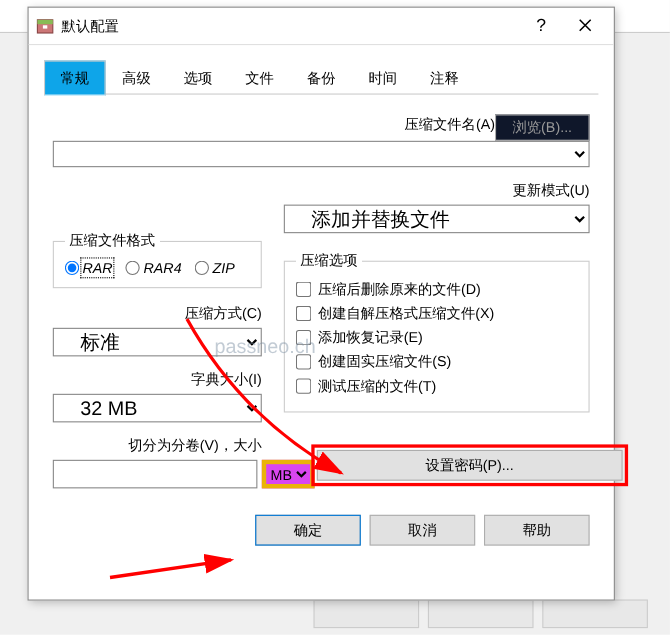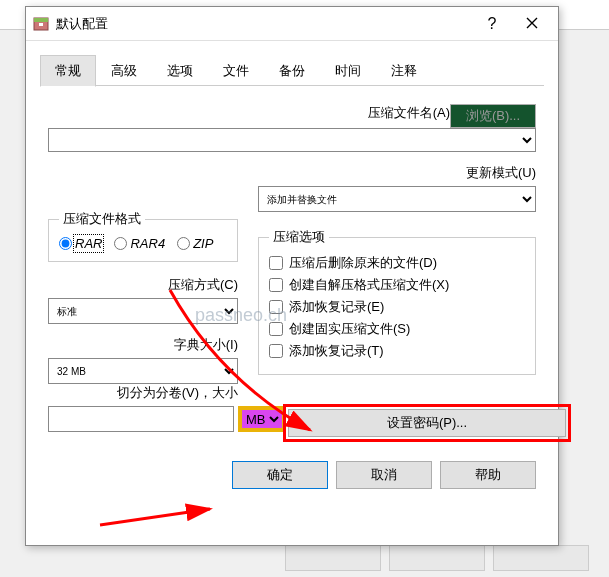--- a/index.html
+++ b/index.html
@@ -29,43 +29,43 @@
   }
   .tabs::after {
     content: ""; position: absolute; left: 14px; right: 14px; bottom: 0;
     height: 1px; background: #ccc;
   }
   .tab {
     font-size: 13px; padding: 6px 14px; border: 1px solid transparent;
     border-bottom: none; cursor: pointer; position: relative; z-index: 1;
   }
   .tab.active {
-    border-color: #ccc; background: #e5e5e5; border-bottom: 1px solid #fff;
+    border-color: #ccc; background: #0ea5e9; border-bottom: 1px solid #fff;
     margin-bottom: -1px;
   }
   
   .panel { padding: 18px 22px 10px 22px; }
   .lbl { font-size: 13px; margin-bottom: 4px; display: block; text-align: right; }
   
   .wide-input {
     width: 100%; height: 24px; border: 1px solid #888; font-size: 13px;
     padding: 2px 4px; background: #fff;
   }
   .btn-browse {
     float: right; width: 86px; height: 24px; font-size: 13px;
-    background: #14532d; border: 1px solid #adadad; color: #999; cursor: pointer;
+    background: #0f172a; border: 1px solid #adadad; color: #999; cursor: pointer;
   }
   
   .two-col { display: flex; gap: 20px; margin-top: 12px; }
   .col-l { width: 190px; }
   .col-r { flex: 1; }
   
   .select {
-    width: 100%; height: 26px; border: 1px solid #888; font-size: 10px;
-    background: #fff; padding: 0 4px;
+    width: 100%; height: 26px; border: 1px solid #888; font-size: 18px;
+    background: #fff; padding: 0 20px;
   }
   
   fieldset {
     border: 1px solid #ccc; font-size: 13px; padding: 8px 10px 10px 10px;
     margin: 0 0 14px 0;
   }
   legend { font-size: 13px; padding: 0 4px; }
   
   .radio-row { display: flex; gap: 12px; align-items: center; }
   .radio-item { display: flex; align-items: center; gap: 3px; font-size: 13px; }
@@ -185,21 +185,21 @@
         <label class="lbl">压缩方式(C)</label>
         <select class="select">
           <option>标准</option>
         </select>
 
         <label class="lbl" style="margin-top:12px;">字典大小(I)</label>
         <select class="select">
           <option>32 MB</option>
         </select>
 
-        <label class="lbl" style="">切分为分卷(V)，大小</label>
+        <label class="lbl" style="margin-top:12px;">切分为分卷(V)，大小</label>
         <div class="vol-row">
           <input class="vol-input" list="vols" value="" style="">
           <select class="vol-unit">
             <option>MB</option>
           </select>
         </div>
 
       </div>
       <div class="col-r">
 
@@ -221,21 +221,21 @@
           <div class="chk-item">
               <input type="checkbox" style="">
               <span>添加恢复记录(E)</span>
             </div>
           <div class="chk-item">
               <input type="checkbox" style="">
               <span>创建固实压缩文件(S)</span>
             </div>
           <div class="chk-item">
               <input type="checkbox" style="">
-              <span>添加恢复记录(T)</span>
+              <span>测试压缩的文件(T)</span>
             </div>
         </fieldset>
 
         <button class="pwd-btn red-box">设置密码(P)...</button>
 
       </div>
     </div>
   </div>
 
   <div class="footer">

